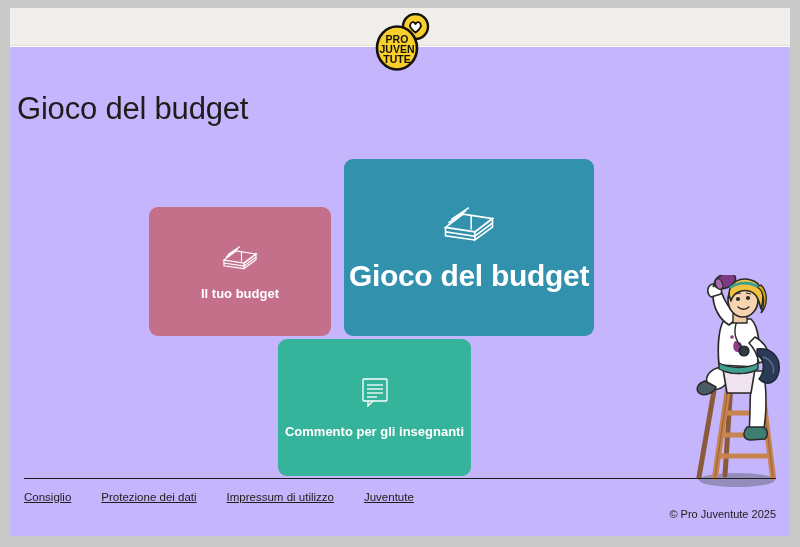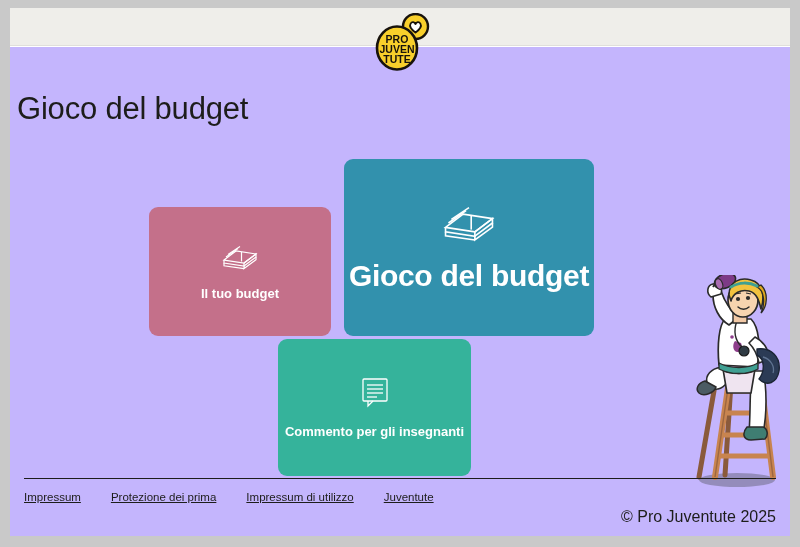--- a/index.html
+++ b/index.html
@@ -173,21 +173,21 @@
     font-size: 11.5px;
     color: #1d1d1b;
     text-decoration: underline;
     cursor: pointer;
     white-space: nowrap;
   }
   #footer-copyright {
     position: absolute;
     right: 14px;
     top: 30px;
-    font-size: 16px;
+    font-size: 11px;
     color: #1d1d1b;
     white-space: nowrap;
   }
 </style>
 </head>
 <body>
 
 <div id="app-window">
 
   <div id="header-bar"></div>
@@ -331,22 +331,22 @@
         <path d="M50 19 L56 18" stroke="#2a2a2a" stroke-width="1.2" fill="none"></path>
         <path d="M61 18 L66 19" stroke="#2a2a2a" stroke-width="1.2" fill="none"></path>
 
         <path d="M53 32 C 56 35 61 35 64 32" fill="none" stroke="#2a2a2a" stroke-width="1.4" stroke-linecap="round"></path>
       </svg>
     </div>
 
     <div id="footer">
       <div id="footer-rule"></div>
       <div id="footer-links">
-        <a class="footer-link">Impressum</a>
-        <a class="footer-link">Protezione dei prima</a>
+        <a class="footer-link">Consiglio</a>
+        <a class="footer-link">Protezione dei dati</a>
         <a class="footer-link">Impressum di utilizzo</a>
         <a class="footer-link">Juventute</a>
       </div>
       <div id="footer-copyright">© Pro Juventute 2025</div>
     </div>
 
   </div>
 </div>
 
 </body></html>

